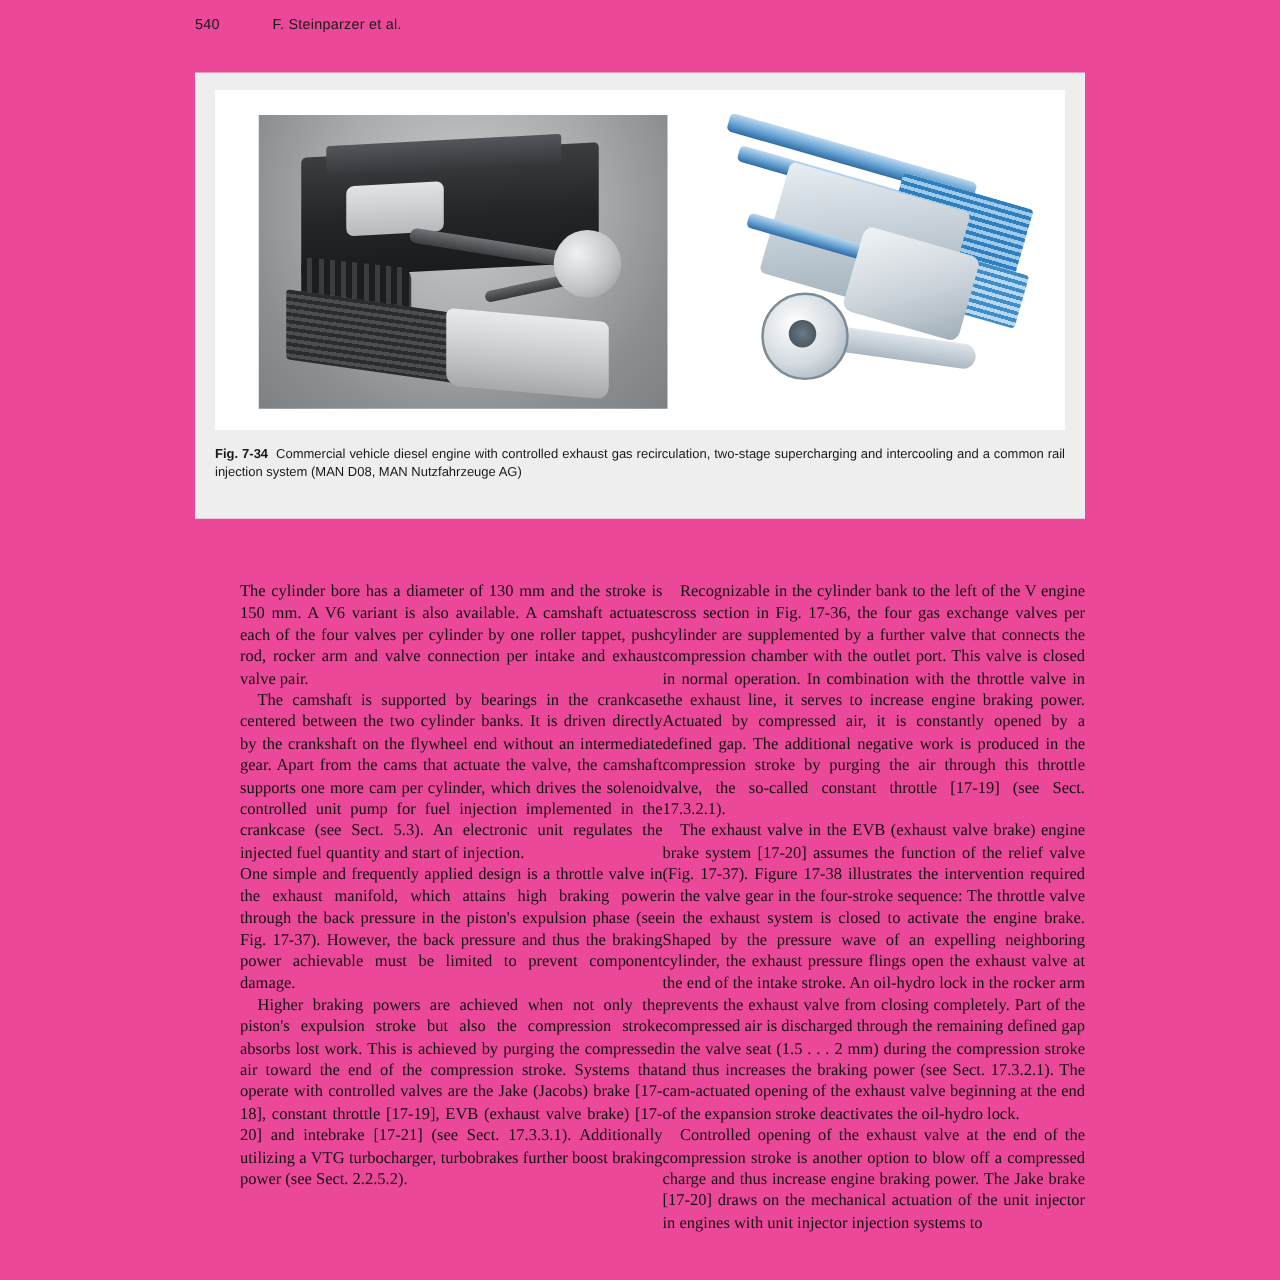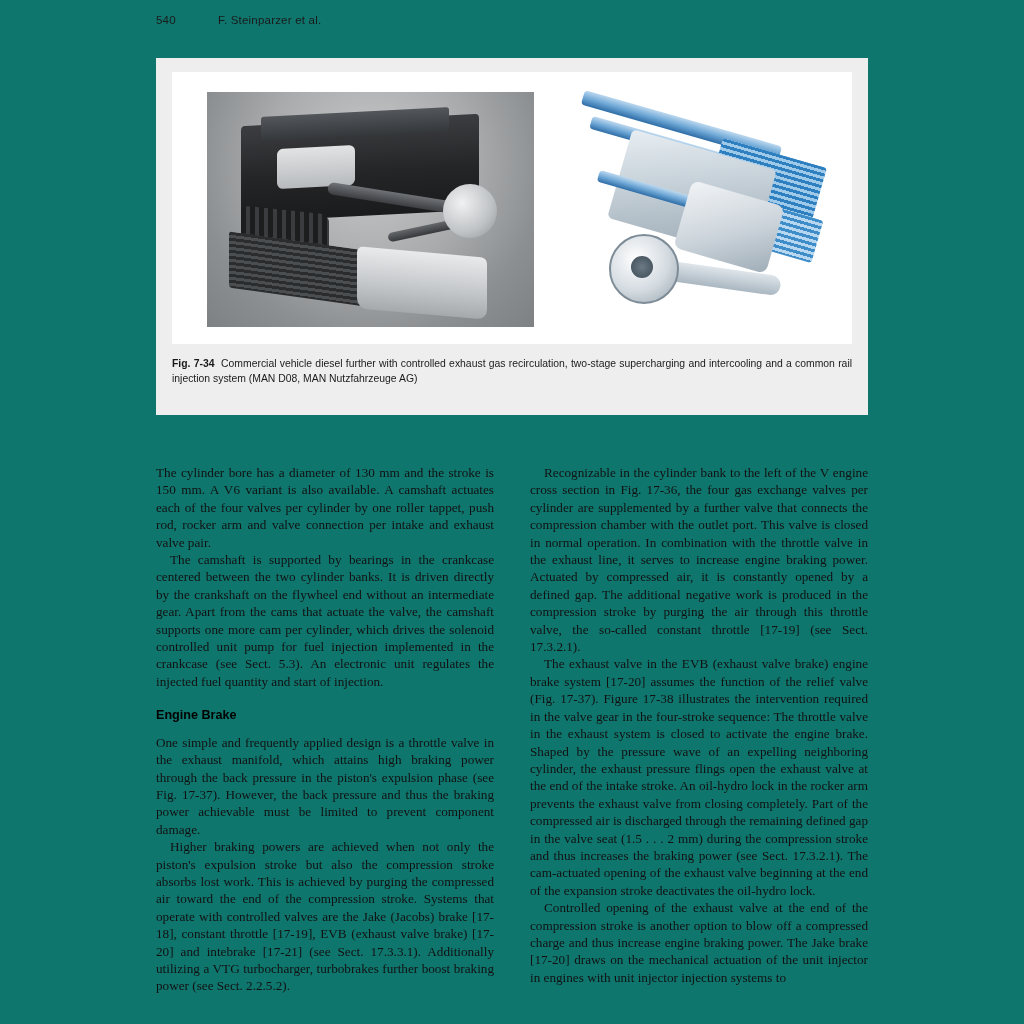--- a/index.html
+++ b/index.html
@@ -11,21 +11,21 @@
     width: 1024px;
     height: 1024px;
     font-family: "Liberation Serif", serif;
     color: #111111;
     overflow: hidden;
   }
   .page {
     position: relative;
     width: 1024px;
     height: 1024px;
-    background: #0f766e;
+    background: #ec4899;
   }
   
   .running-head {
     position: absolute;
     top: 14px;
     left: 156px;
     width: 720px;
     font-family: "Liberation Sans", sans-serif;
     font-size: 11.5px;
     color: #1a1a1a;
@@ -256,21 +256,21 @@
     font-weight: bold;
   }
   
   .columns {
     position: absolute;
     top: 464px;
     left: 156px;
     width: 712px;
     height: 545px;
     display: flex;
-    justify-content: space-between;
+    justify-content: flex-end;
   }
   .col {
     width: 338px;
     font-size: 13.2px;
     line-height: 17.4px;
     text-align: justify;
     hyphens: auto;
   }
   .col p {
     margin: 0;
@@ -315,29 +315,28 @@
         <div class="block"></div>
         <div class="rail rail-3"></div>
         <div class="cooler-blue2"></div>
         <div class="housing"></div>
         <div class="duct"></div>
         <div class="turbo-big"></div>
         <div class="turbo-hub"></div>
       </div>
     </div>
     <div class="figure-caption">
-      <b>Fig. 7-34</b>&nbsp;&nbsp;<span>Commercial vehicle diesel further with controlled exhaust gas recirculation, two-stage supercharging and intercooling and a common rail injection system (MAN D08, MAN Nutzfahrzeuge AG)</span>
+      <b>Fig. 7-34</b>&nbsp;&nbsp;<span>Commercial vehicle diesel engine with controlled exhaust gas recirculation, two-stage supercharging and intercooling and a common rail injection system (MAN D08, MAN Nutzfahrzeuge AG)</span>
     </div>
   </div>
 
   <div class="columns">
     <div class="col">
       <p>The cylinder bore has a diameter of 130 mm and the stroke is 150 mm. A V6 variant is also available. A camshaft actuates each of the four valves per cylinder by one roller tappet, push rod, rocker arm and valve connection per intake and exhaust valve pair.</p>
       <p class="indent">The camshaft is supported by bearings in the crankcase centered between the two cylinder banks. It is driven directly by the crankshaft on the flywheel end without an intermediate gear. Apart from the cams that actuate the valve, the camshaft supports one more cam per cylinder, which drives the solenoid controlled unit pump for fuel injection implemented in the crankcase (see Sect. 5.3). An electronic unit regulates the injected fuel quantity and start of injection.</p>
-      <div class="sec-head">Engine Brake</div>
       <p>One simple and frequently applied design is a throttle valve in the exhaust manifold, which attains high braking power through the back pressure in the piston's expulsion phase (see Fig. 17-37). However, the back pressure and thus the braking power achievable must be limited to prevent component damage.</p>
       <p class="indent">Higher braking powers are achieved when not only the piston's expulsion stroke but also the compression stroke absorbs lost work. This is achieved by purging the compressed air toward the end of the compression stroke. Systems that operate with controlled valves are the Jake (Jacobs) brake [17-18], constant throttle [17-19], EVB (exhaust valve brake) [17-20] and intebrake [17-21] (see Sect. 17.3.3.1). Additionally utilizing a VTG turbocharger, turbobrakes further boost braking power (see Sect. 2.2.5.2).</p>
     </div>
     <div class="col">
       <p class="indent">Recognizable in the cylinder bank to the left of the V engine cross section in Fig. 17-36, the four gas exchange valves per cylinder are supplemented by a further valve that connects the compression chamber with the outlet port. This valve is closed in normal operation. In combination with the throttle valve in the exhaust line, it serves to increase engine braking power. Actuated by compressed air, it is constantly opened by a defined gap. The additional negative work is produced in the compression stroke by purging the air through this throttle valve, the so-called constant throttle [17-19] (see Sect. 17.3.2.1).</p>
       <p class="indent">The exhaust valve in the EVB (exhaust valve brake) engine brake system [17-20] assumes the function of the relief valve (Fig. 17-37). Figure 17-38 illustrates the intervention required in the valve gear in the four-stroke sequence: The throttle valve in the exhaust system is closed to activate the engine brake. Shaped by the pressure wave of an expelling neighboring cylinder, the exhaust pressure flings open the exhaust valve at the end of the intake stroke. An oil-hydro lock in the rocker arm prevents the exhaust valve from closing completely. Part of the compressed air is discharged through the remaining defined gap in the valve seat (1.5 . . . 2 mm) during the compression stroke and thus increases the braking power (see Sect. 17.3.2.1). The cam-actuated opening of the exhaust valve beginning at the end of the expansion stroke deactivates the oil-hydro lock.</p>
       <p class="indent">Controlled opening of the exhaust valve at the end of the compression stroke is another option to blow off a compressed charge and thus increase engine braking power. The Jake brake [17-20] draws on the mechanical actuation of the unit injector in engines with unit injector injection systems to</p>
     </div>
   </div>
 

